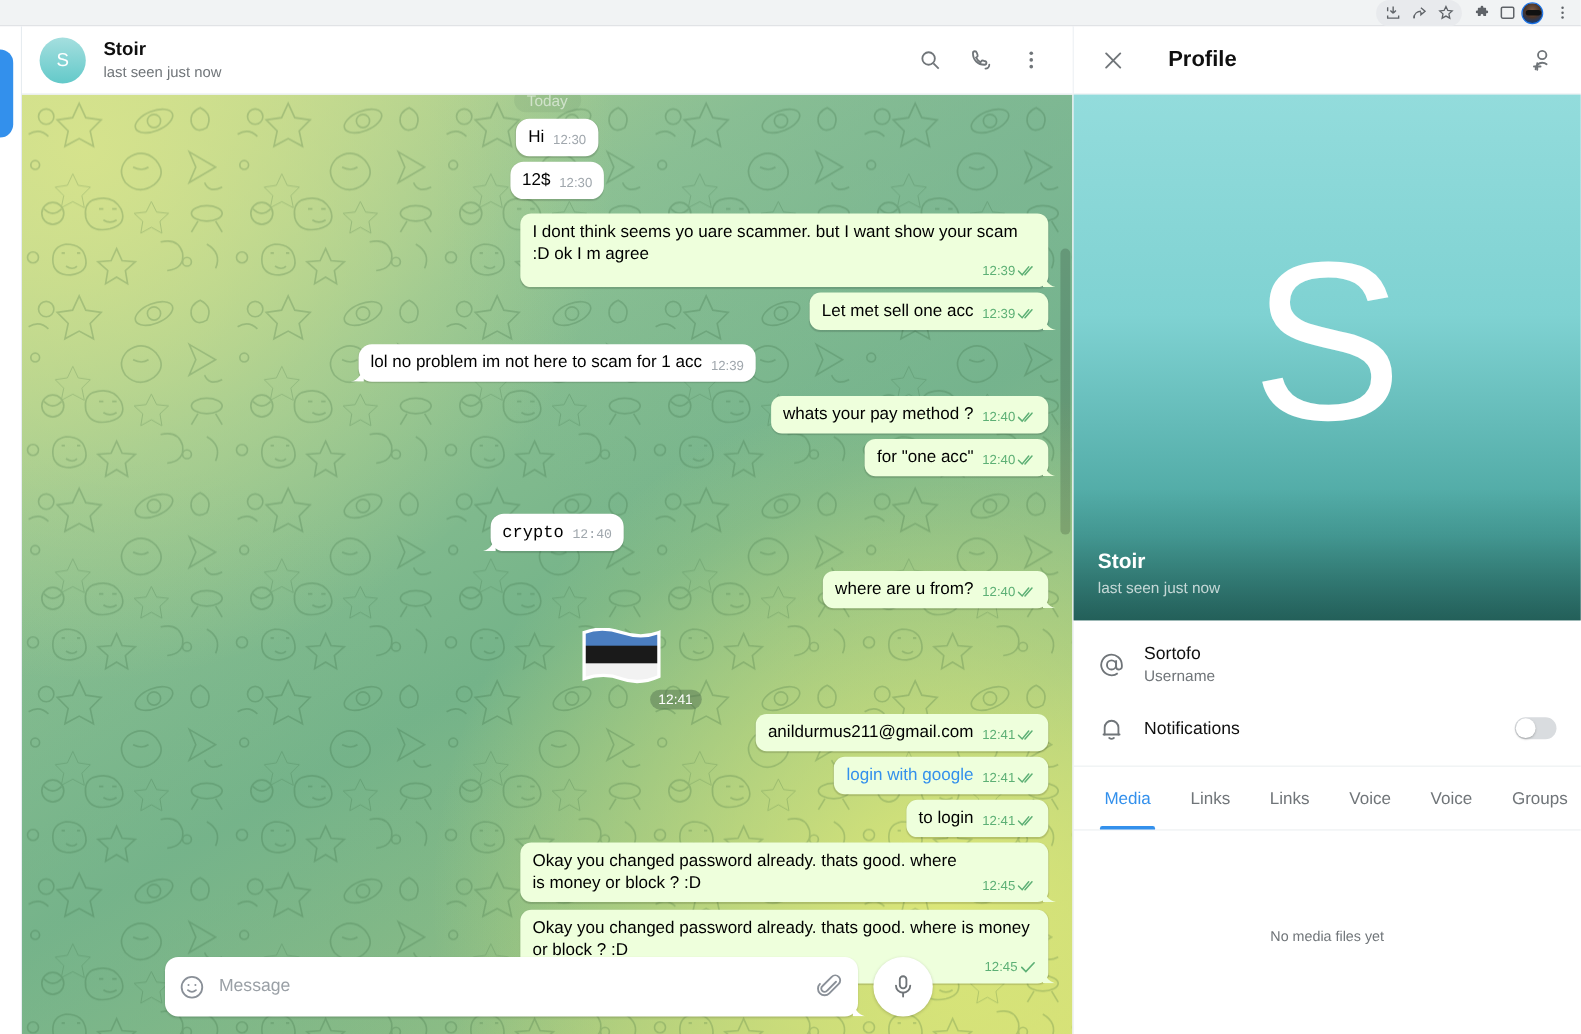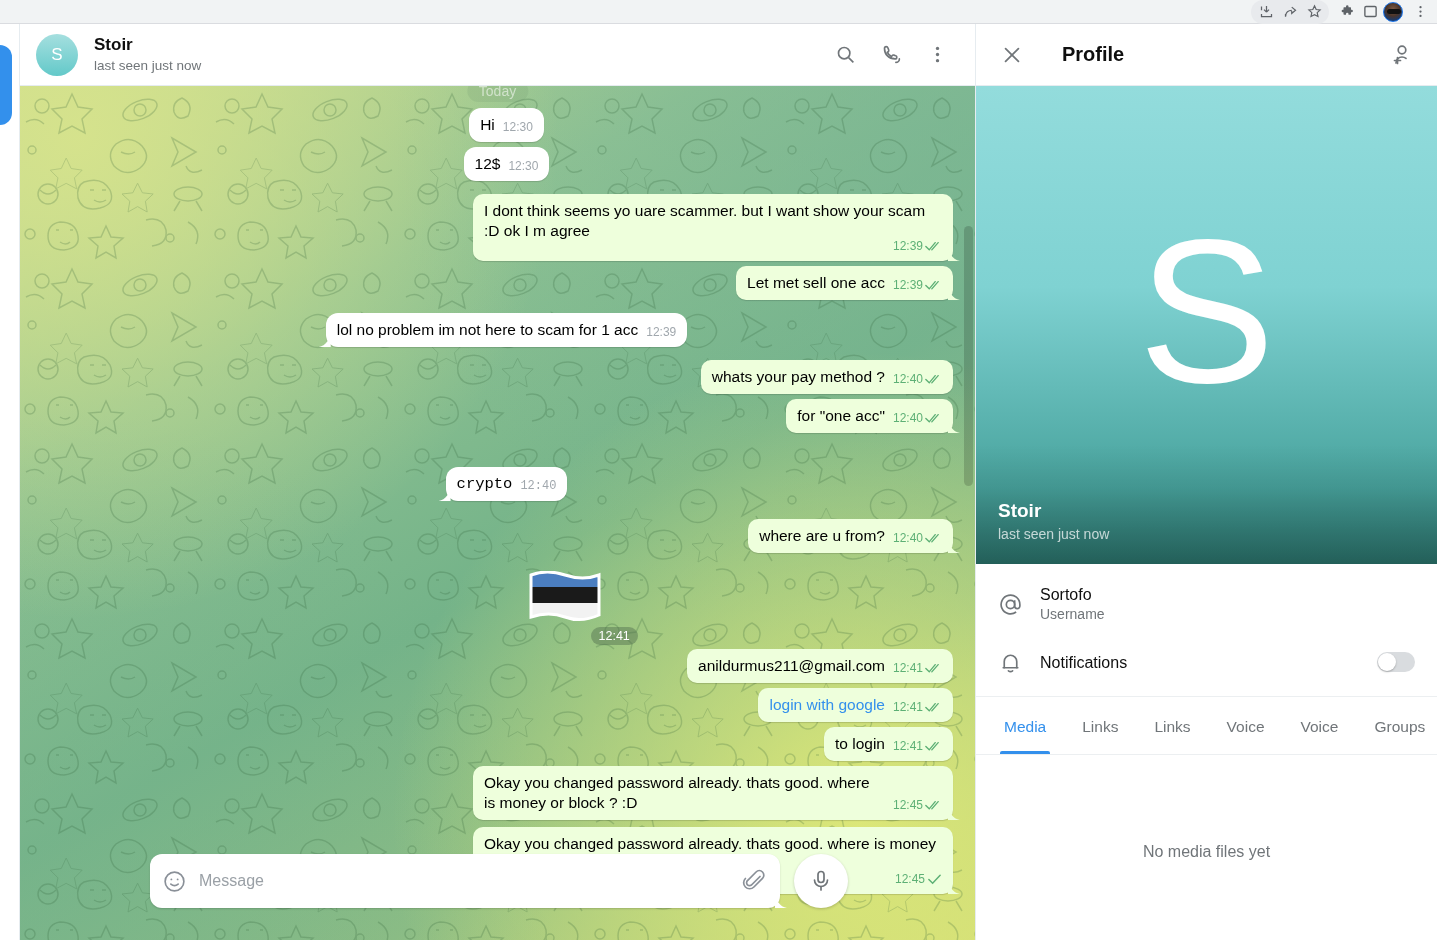--- a/index.html
+++ b/index.html
@@ -146,21 +146,21 @@
   .flag-img { width: 72px; height: 52px; display:block; }
   .sticker .stamp {
     position: absolute; left: 62px; bottom: -22px;
     background: rgba(74,102,74,.42); color: #fff;
     font-size: 12.5px; padding: 2px 8px; border-radius: 10px;
   }
 
   
   .composer {
     flex: 0 0 86px; position: relative;
-    display: flex; align-items: flex-start; padding: 0 24px 16px 130px;
+    display: flex; align-items: flex-end; padding: 0 24px 16px 130px;
     background: transparent; margin-top: -86px; z-index: 3;
   }
   .input-wrap {
     flex: 1 1 auto; height: 54px; background: #fff; border-radius: 12px;
     display: flex; align-items: center; padding: 0 14px 0 12px;
     box-shadow: 0 1px 2px rgba(0,0,0,.16);
     position: relative; max-width: 630px;
   }
   .input-wrap::after {
     content:''; position:absolute; right:-7px; bottom:0;
@@ -212,21 +212,21 @@
   .info-main { flex:1 1 auto; }
   .info-val { font-size: 16px; color: #0f0f0f; line-height: 21px; }
   .info-sub { font-size: 14px; color: #707579; line-height: 19px; }
   .toggle { width: 38px; height: 20px; border-radius: 10px; background:#d9dcdf; position:relative; cursor:pointer; }
   .toggle .knob { position:absolute; left:1px; top:1px; width:18px; height:18px; border-radius:50%; background:#fff; box-shadow:0 1px 2px rgba(0,0,0,.25); }
   .tabs { display:flex; align-items:flex-end; height: 58px; border-bottom:1px solid #eceff1; padding-left: 10px; position:relative; }
   .tab { font-size: 15.5px; color:#707579; padding: 0 18px 18px 18px; cursor:pointer; position:relative; white-space:nowrap; }
   .tab.active { color: #3390ec; font-weight: 500; }
   .tab.active::after { content:''; position:absolute; left:14px; right:14px; bottom:0; height:3px; background:#3390ec; border-radius:2px 2px 0 0; }
   .media-empty { flex:1 1 auto; display:flex; align-items:flex-start; justify-content:center; padding-top: 88px; }
-  .media-empty span { font-size: 16px; color: #707579; }
+  .media-empty span { font-size: 13px; color: #707579; }
 </style>
 </head>
 <body>
 
 <div class="browser-bar">
   <div class="chip">
     <div class="bicon">
       <svg width="15" height="15" viewBox="0 0 24 24" fill="none" stroke="currentColor" stroke-width="2">
           <path d="M4 4v6M4 16v4h16v-4"></path>
           <path d="M12 3v10M12 13l-4-4M12 13l4-4"></path>

